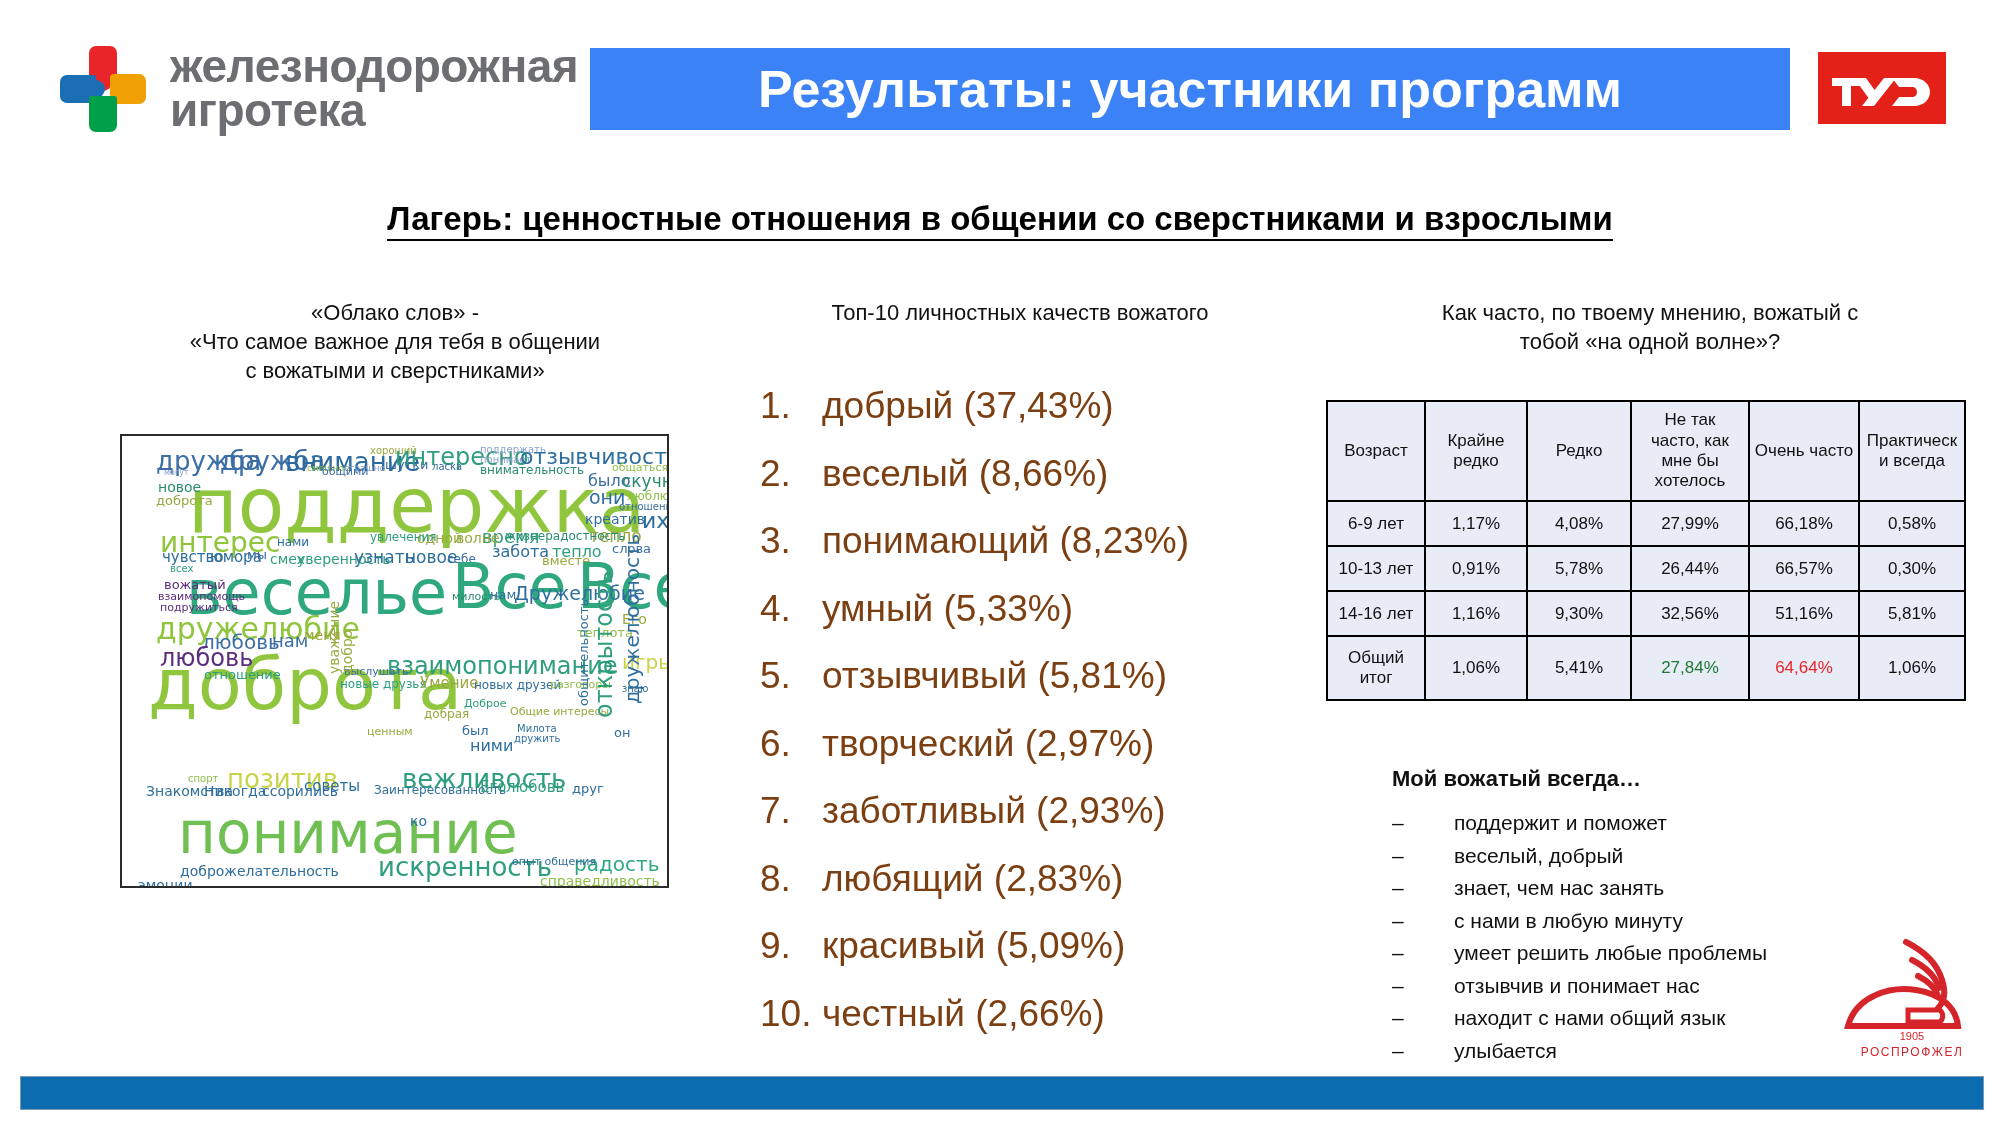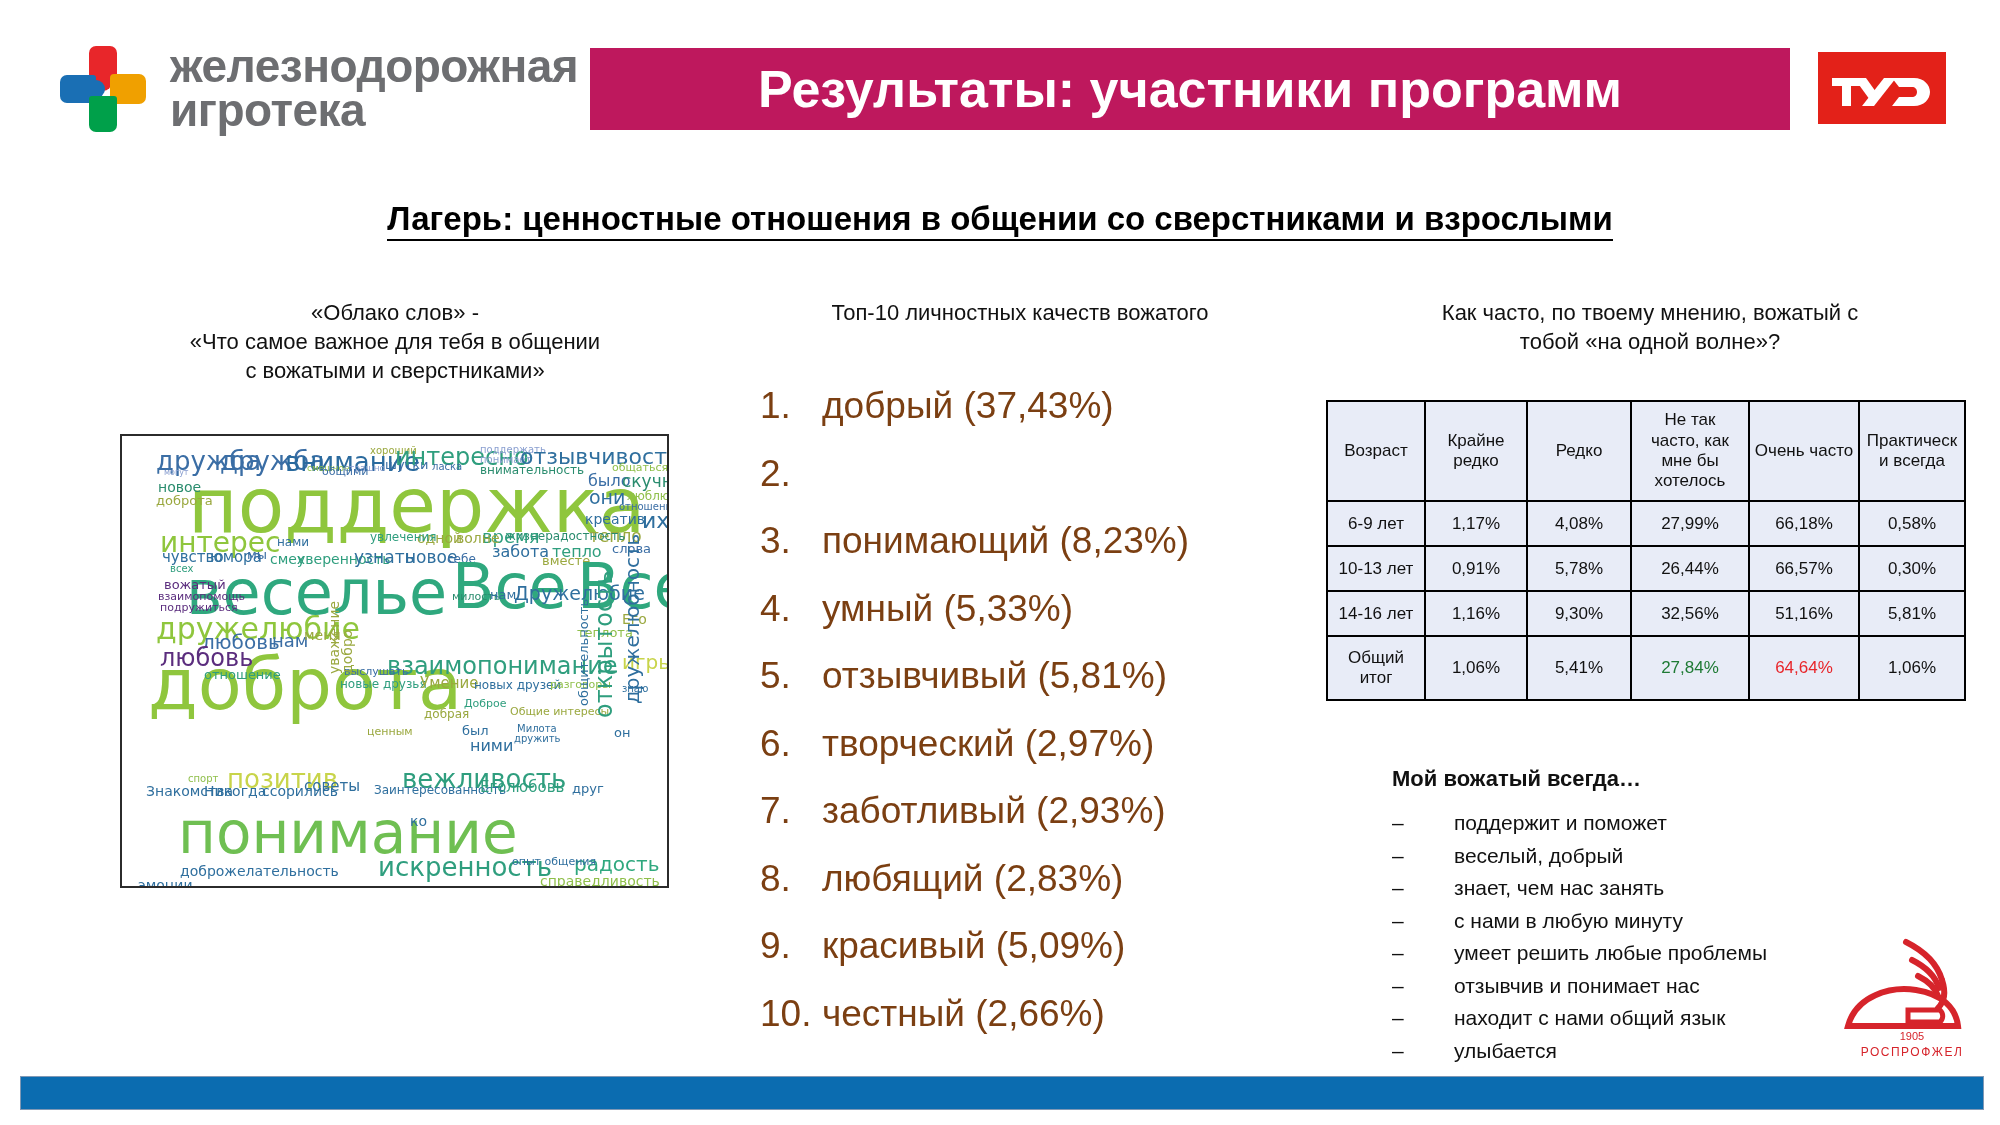--- a/index.html
+++ b/index.html
@@ -21,21 +21,21 @@
   .puzzle span{position:absolute;display:block;}
   .pz-top{width:28px;height:36px;left:31px;top:2px;background:#e8262a;border-radius:7px 7px 3px 3px;}
   .pz-top:after{content:"";position:absolute;left:5px;bottom:-9px;width:18px;height:14px;background:#e8262a;border-radius:0 0 10px 10px;}
   .pz-left{width:36px;height:28px;left:2px;top:31px;background:#1a6fb4;border-radius:7px 3px 3px 7px;}
   .pz-left:after{content:"";position:absolute;right:-9px;top:5px;width:14px;height:18px;background:#1a6fb4;border-radius:0 10px 10px 0;}
   .pz-right{width:36px;height:30px;left:52px;top:30px;background:#f0a000;border-radius:4px 7px 7px 4px;}
   .pz-bottom{width:28px;height:36px;left:31px;top:52px;background:#00a04a;border-radius:3px 3px 7px 7px;}
   .logo-words{display:flex;flex-direction:column;line-height:0.95;}
   .logo-words span{font-weight:bold;font-size:46px;color:#6d6e71;letter-spacing:-0.5px;}
 
-  .title-bar{position:absolute;left:590px;top:48px;width:1200px;height:82px;background:#be185d;display:flex;align-items:center;justify-content:center;}
+  .title-bar{position:absolute;left:590px;top:48px;width:1200px;height:82px;background:#3b82f6;display:flex;align-items:center;justify-content:center;}
   .title-bar h1{margin:0;color:#fff;font-size:52px;font-weight:bold;letter-spacing:0px;white-space:nowrap;}
 
   .rzd-logo{position:absolute;left:1818px;top:52px;width:128px;height:72px;background:#e32119;display:flex;align-items:center;justify-content:center;}
   .rzd-logo svg{display:block;}
 
   
   .subtitle{position:absolute;left:0;top:200px;width:2000px;text-align:center;}
   .subtitle span{font-size:33px;font-weight:bold;color:#000;border-bottom:2px solid #000;padding-bottom:2px;white-space:nowrap;}
 
   
@@ -262,20 +262,21 @@
       <span class="w" style="left: 330px; top: 450px; font-size: 13px; color: rgb(47, 111, 158);">веселые</span>
     </div>
 
   <ol class="top10" id="top10-list">
       <li>
         <span class="num">1.</span>
         <span class="txt">добрый (37,43%)</span>
       </li>
       <li>
         <span class="num">2.</span>
+        <span class="txt">веселый (8,66%)</span>
       </li>
       <li>
         <span class="num">3.</span>
         <span class="txt">понимающий (8,23%)</span>
       </li>
       <li>
         <span class="num">4.</span>
         <span class="txt">умный (5,33%)</span>
       </li>
       <li>

